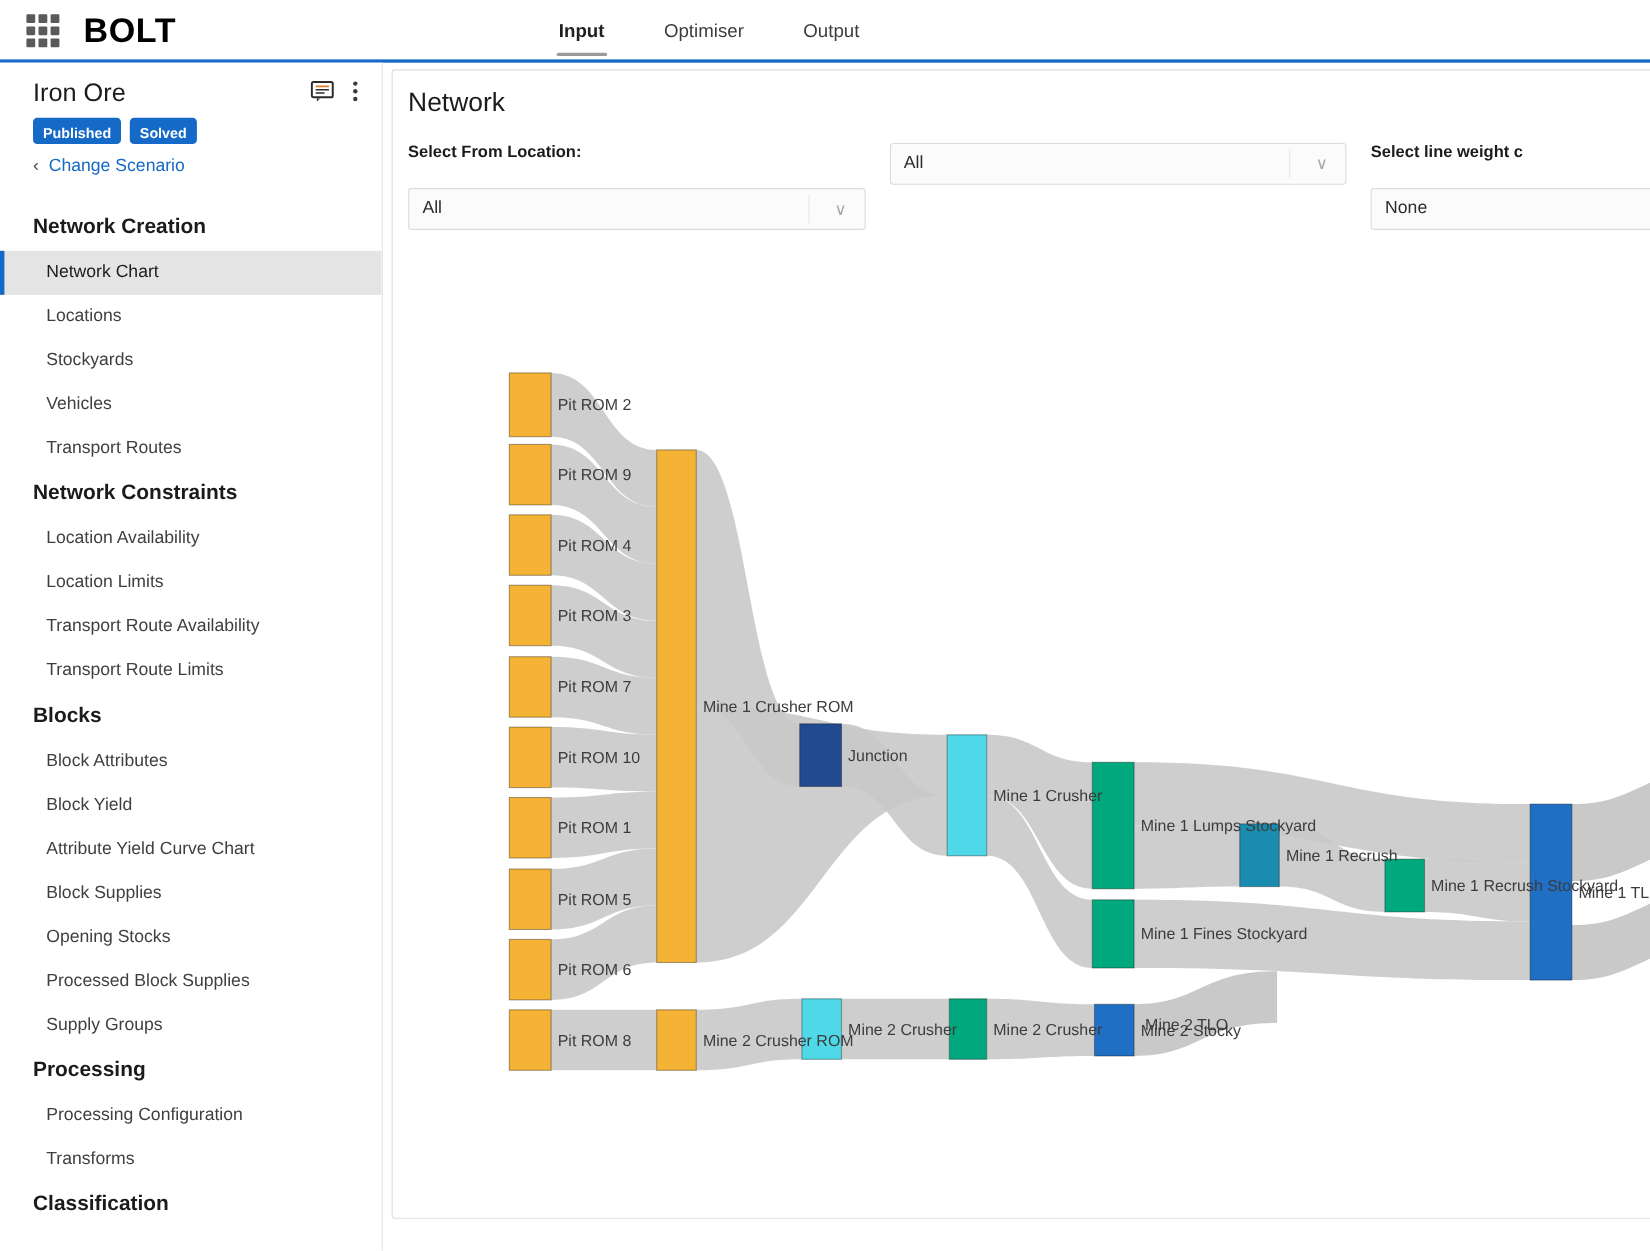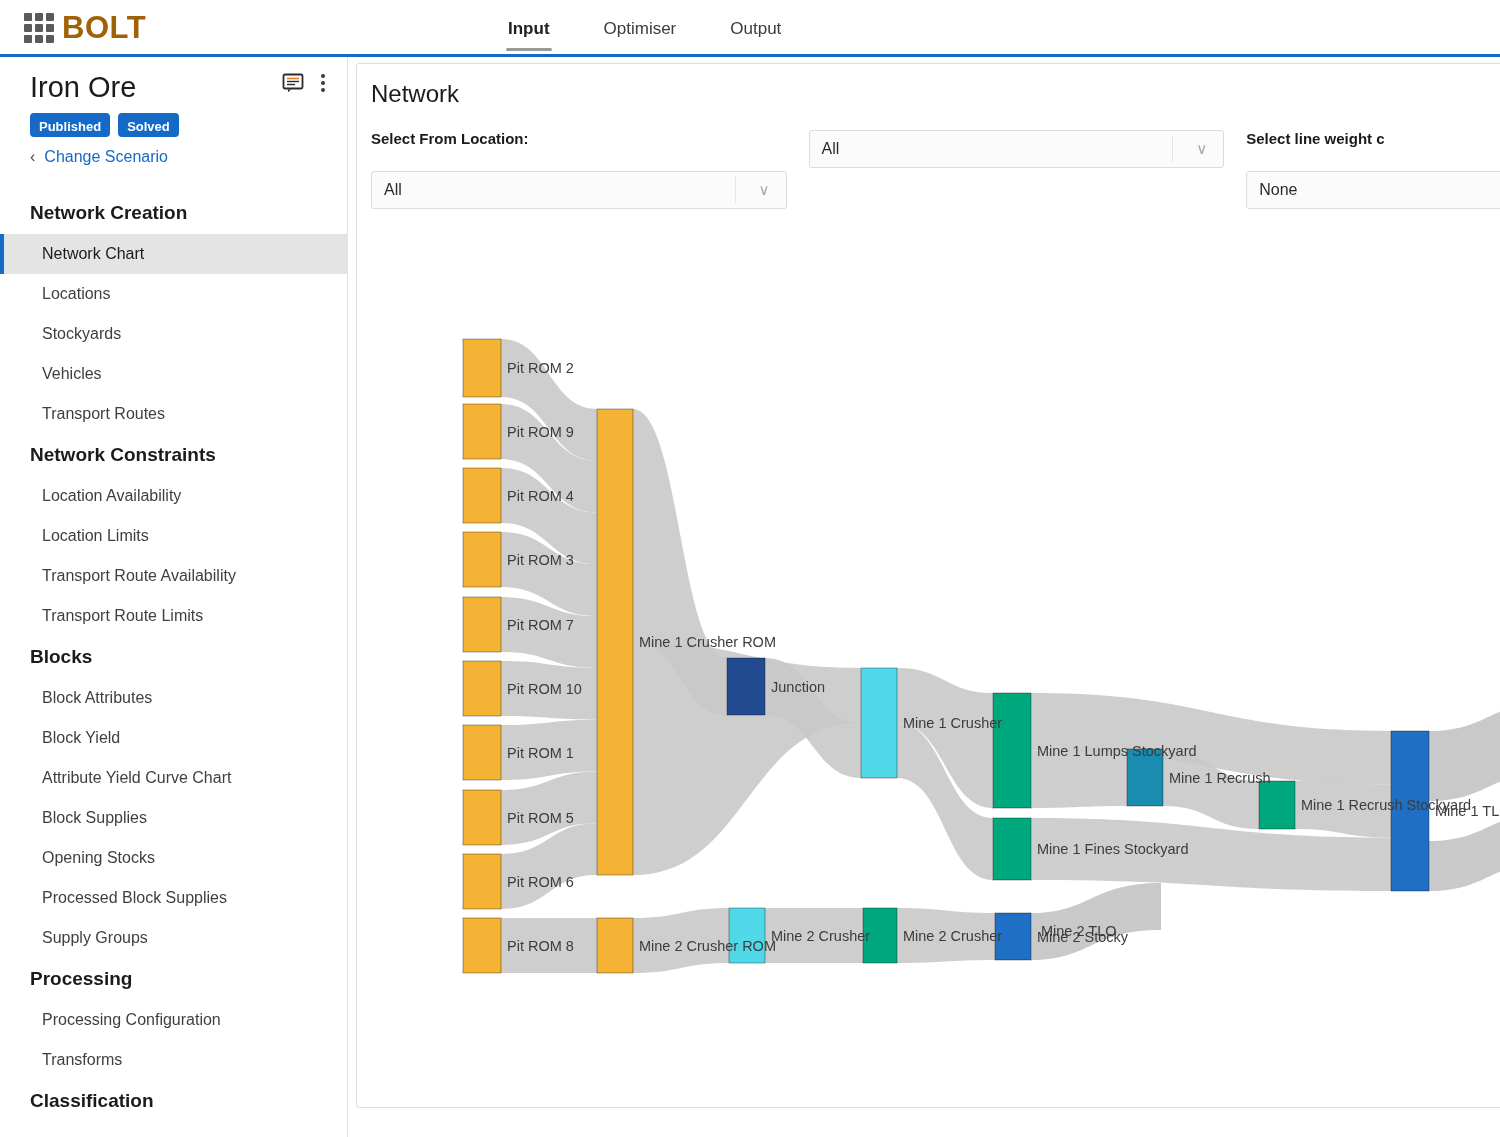--- a/index.html
+++ b/index.html
@@ -11,34 +11,34 @@
 
   
   .topbar {
     position: absolute; left: 0; top: 0; width: 1500px; height: 56px;
     background: #ffffff; display: flex; align-items: center;
   }
   .waffle { margin-left: 24px; width: 30px; height: 30px;
     display: grid; grid-template-columns: repeat(3, 8px); grid-template-rows: repeat(3, 8px);
     gap: 3px; cursor: pointer; }
   .waffle i { display: block; width: 8px; height: 8px; background: #5a5a5a; border-radius: 1px; }
-  .brand { margin-left: 8px; font-size: 31px; font-weight: bold; color: #a16207;
+  .brand { margin-left: 22px; font-size: 31px; font-weight: bold; color: #000000;
     letter-spacing: 0.5px; font-family: "Liberation Sans", sans-serif; }
   .tabs { position: absolute; left: 500px; top: 0; height: 56px; display: flex; align-items: center; gap: 38px; }
   .tab { font-size: 17px; color: #3c3c3c; padding: 16px 8px 14px; cursor: pointer; position: relative; }
   .tab.active { font-weight: bold; color: #202020; }
   .tab.active::after { content: ""; position: absolute; left: 6px; right: 6px; bottom: 2px;
     height: 3px; background: #9a9a9a; border-radius: 2px; }
   .topbar-rule { position: absolute; left: 0; top: 54px; width: 1500px; height: 3px; background: #1569c7; }
 
   
   .sidebar { position: absolute; left: 0; top: 57px; width: 348px; height: 1080px;
     background: #ffffff; border-right: 1px solid #e3e3e3; overflow: hidden; }
   .scn-head { padding: 14px 20px 0 30px; position: relative; }
-  .scn-title { font-size: 29px; color: #1b1b1b; font-weight: normal; }
+  .scn-title { font-size: 23px; color: #1b1b1b; font-weight: normal; }
   .scn-icons { position: absolute; right: 22px; top: 16px; display: flex; align-items: center; gap: 16px; }
   .icon-comment { width: 22px; height: 20px; cursor: pointer; }
   .icon-kebab { width: 5px; height: 20px; display: flex; flex-direction: column; justify-content: center;
     align-items: center; gap: 3px; cursor: pointer; }
   .icon-kebab i { width: 4px; height: 4px; background: #3b3b3b; border-radius: 50%; display: block; }
   .badges { margin-top: 9px; display: flex; gap: 8px; }
   .badge { background: #1569c7; color: #fff; font-size: 13px; font-weight: bold;
     padding: 6px 9px 3px; border-radius: 4px; }
   .chg { margin-top: 11px; display: flex; align-items: center; gap: 9px; cursor: pointer; }
   .chg .chev { color: #4a4a4a; font-size: 16px; line-height: 1; }

